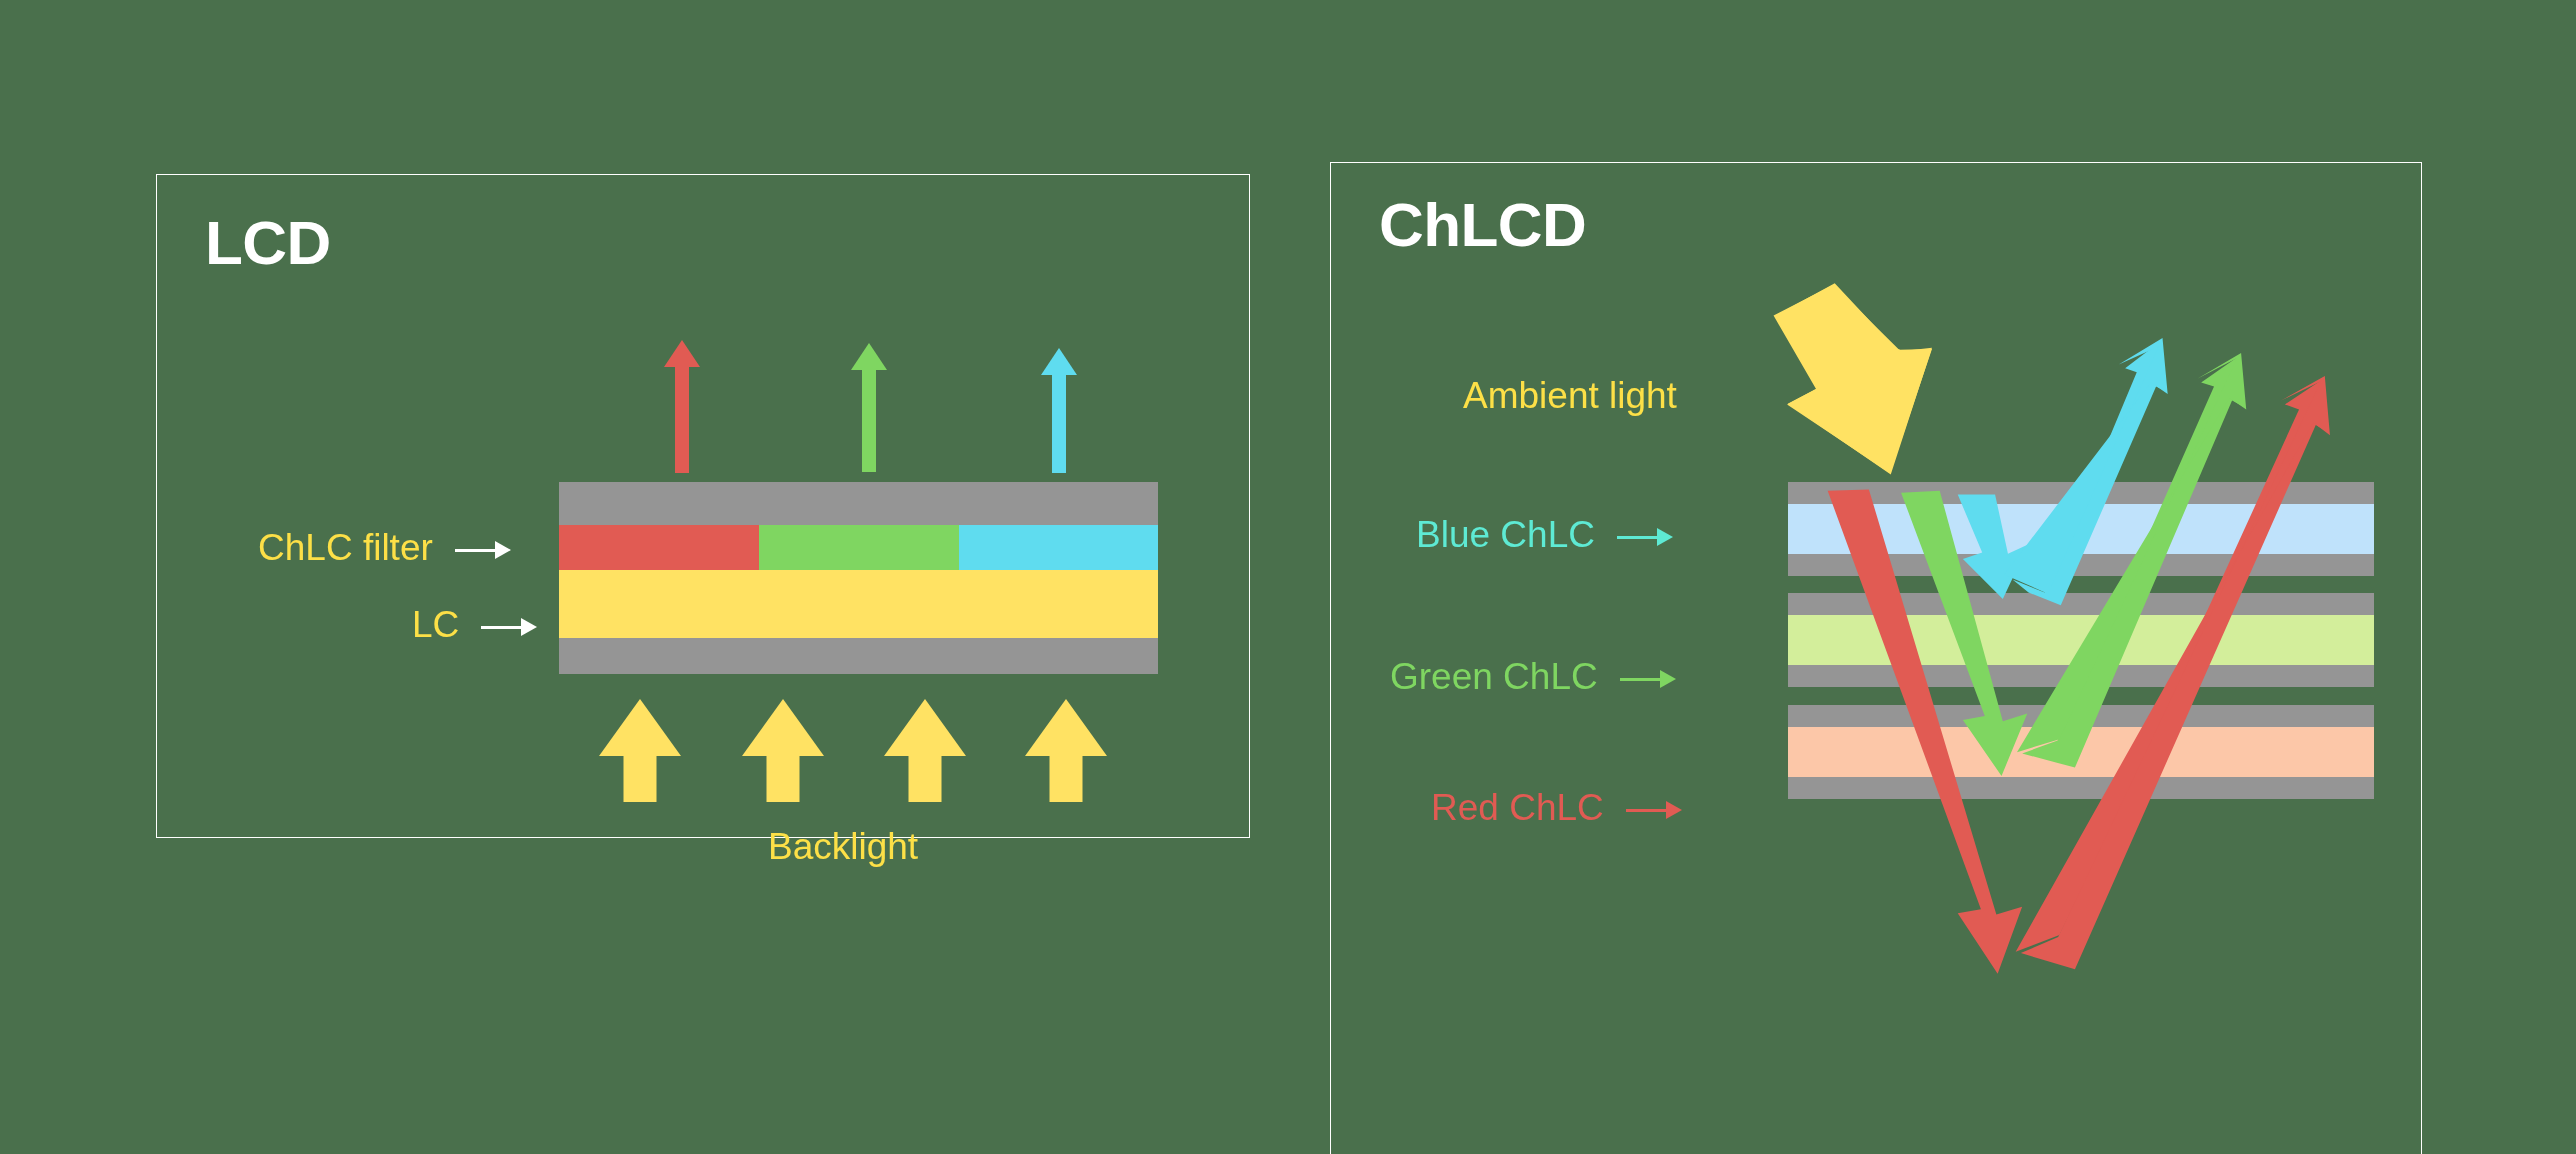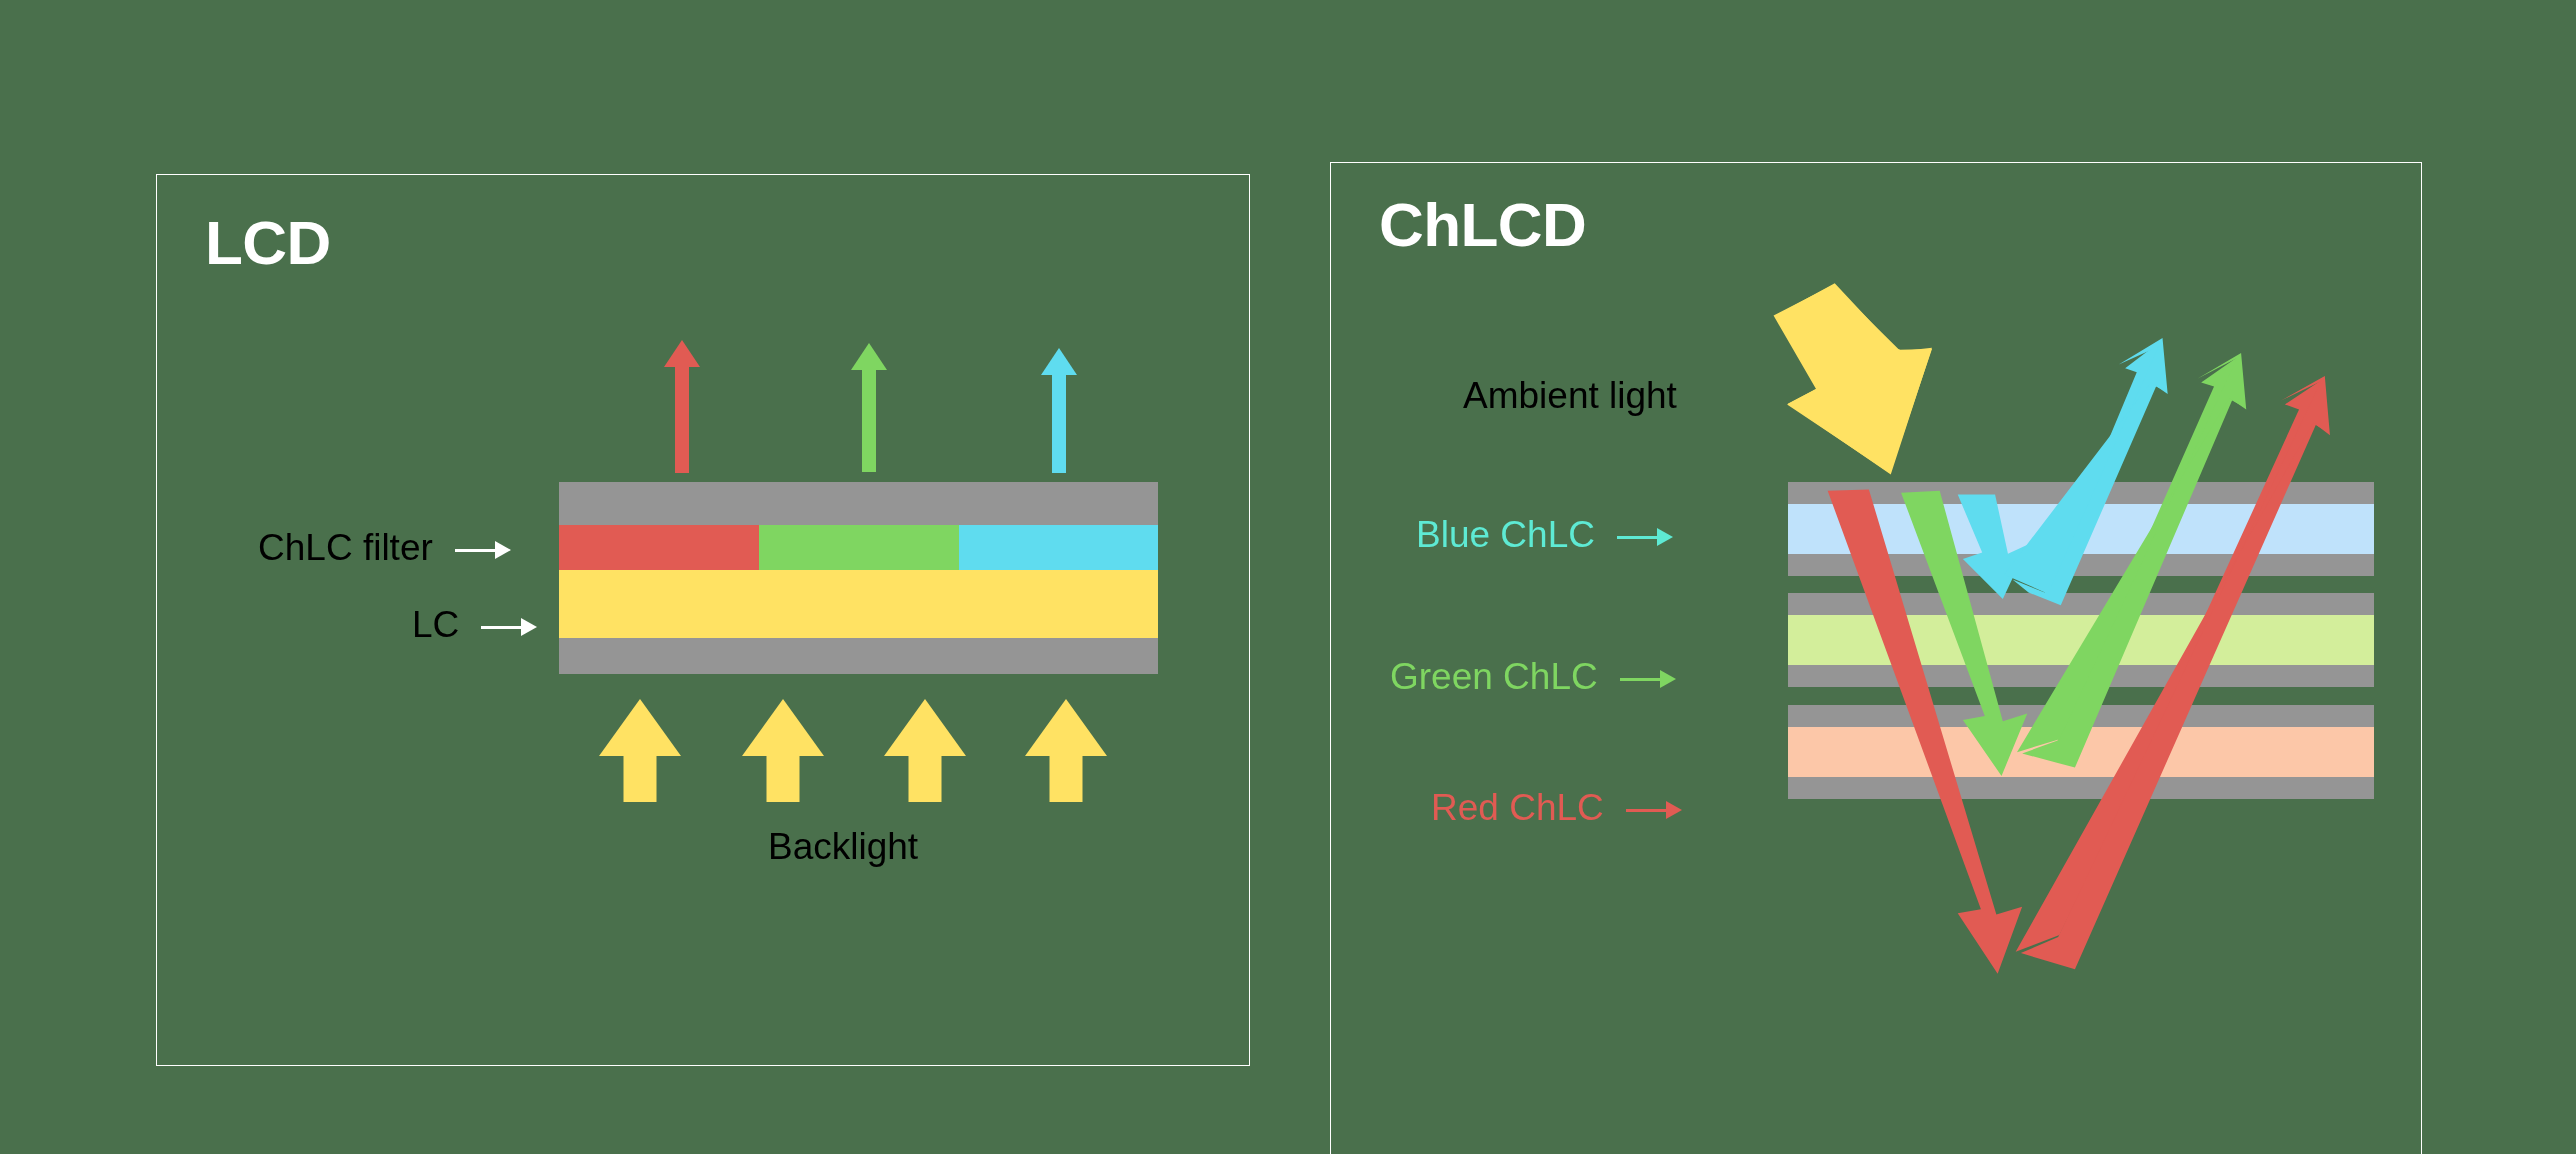--- a/index.html
+++ b/index.html
@@ -8,37 +8,37 @@
     background:#4A704C;
     font-family:"Liberation Sans", sans-serif;
     overflow:hidden;
     position:relative;
   }
   .panel{
     position:absolute;
     border:1.9px solid #ffffff;
     box-sizing:border-box;
   }
-  #panel-lcd{ left:156px; top:174px; width:1094px; height:892px;padding-left:16px; }
+  #panel-lcd{ left:156px; top:174px; width:1094px; height:664px;padding-left:16px; }
   #panel-chlcd{ left:1330px; top:162px; width:1092px; height:1004px; }
 
   .panel-title{
     position:absolute;
     color:#ffffff;
     font-weight:bold;
     font-size:62px;
     letter-spacing:-0.6px;
     white-space:nowrap;
   }
   #title-lcd{ left:48px; top:32px; }
   #title-chlcd{ left:48px; top:26px; }
 
   .label{
     position:absolute;
-    color:#000000;
+    color:#fde047;
     font-size:37px;
     white-space:nowrap;
   }
 
   
   #lcd-stack{ position:absolute; left:559px; top:482px; width:599px; }
   .lcd-layer{ width:100%; box-sizing:border-box; display:flex; }
   #lcd-top-gray{ height:43px; background:#959595; }
   #lcd-filter{ height:45px; }
   #lcd-filter > div{ height:100%; }

